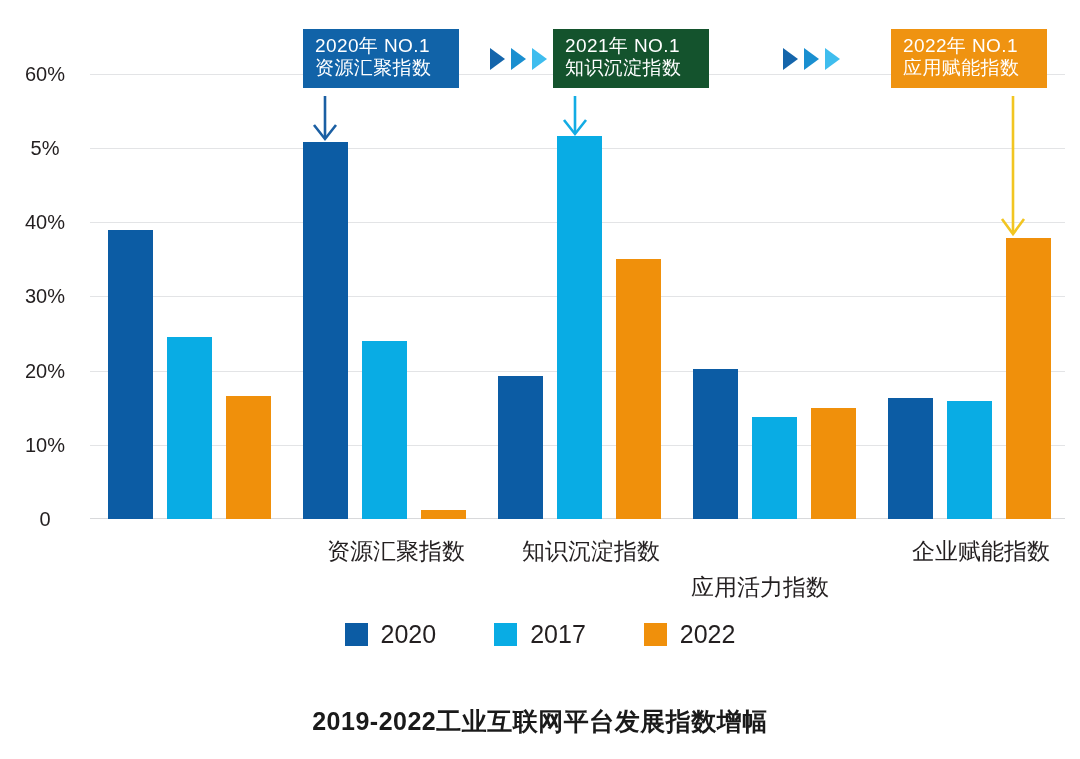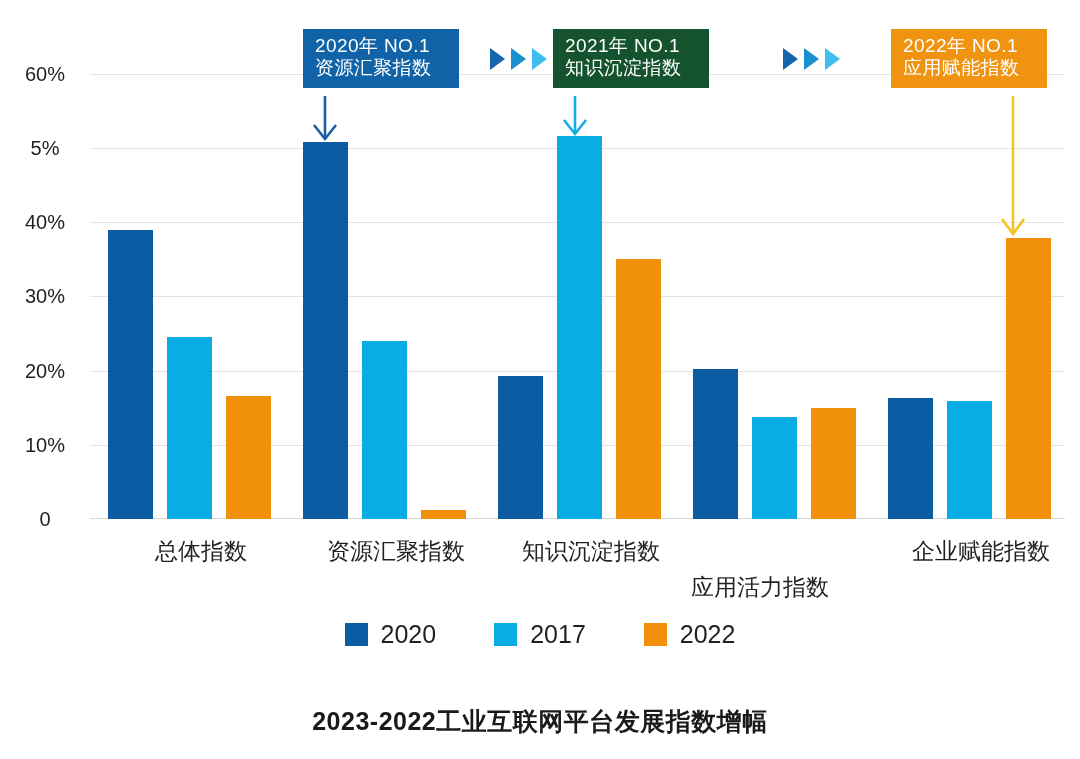--- a/index.html
+++ b/index.html
@@ -202,21 +202,20 @@
           <div class="bar b2021" title="应用活力指数 2021: 13.8%" style="left: 59px; height: 102.35px; background: rgb(9, 172, 228);"></div>
           <div class="bar b2022" title="应用活力指数 2022: 15%" style="left: 118px; height: 111.25px; background: rgb(240, 144, 11);"></div>
         </div>
         <div class="group" style="left: 798px; width: 163px;">
           <div class="bar b2020" title="企业赋能指数 2020: 16.3%" style="left: 0px; height: 120.892px; background: rgb(12, 92, 164);"></div>
           <div class="bar b2021" title="企业赋能指数 2021: 15.9%" style="left: 59px; height: 117.925px; background: rgb(9, 172, 228);"></div>
           <div class="bar b2022" title="企业赋能指数 2022: 37.9%" style="left: 118px; height: 281.092px; background: rgb(240, 144, 11);"></div>
         </div>
       </div>
 
-    <div class="cat-label" style="left:-4px;">总体指数</div>
     <div class="cat-label" style="left:191px;">资源汇聚指数</div>
     <div class="cat-label" style="left:386px;">知识沉淀指数</div>
     <div class="cat-label" style="left:555px;margin-top:36px;">应用活力指数</div>
     <div class="cat-label" style="left:776px;">企业赋能指数</div>
   </div>
 
   <svg id="arrow-layer" viewBox="0 0 1080 759">
 
     <g>
       <line x1="325" y1="96" x2="325" y2="138" stroke="#1b5fa3" stroke-width="2.6"></line>
@@ -269,15 +268,15 @@
       <div class="legend-item">
         <span class="legend-swatch" style="background: rgb(9, 172, 228);"></span>
         <span class="legend-label">2017</span>
       </div>
       <div class="legend-item">
         <span class="legend-swatch" style="background: rgb(240, 144, 11);"></span>
         <span class="legend-label">2022</span>
       </div>
     </div>
 
-  <div class="chart-title">2023-2022工业互联网平台发展指数增幅</div>
+  <div class="chart-title">2019-2022工业互联网平台发展指数增幅</div>
 
 </div>
 
 </body></html>

